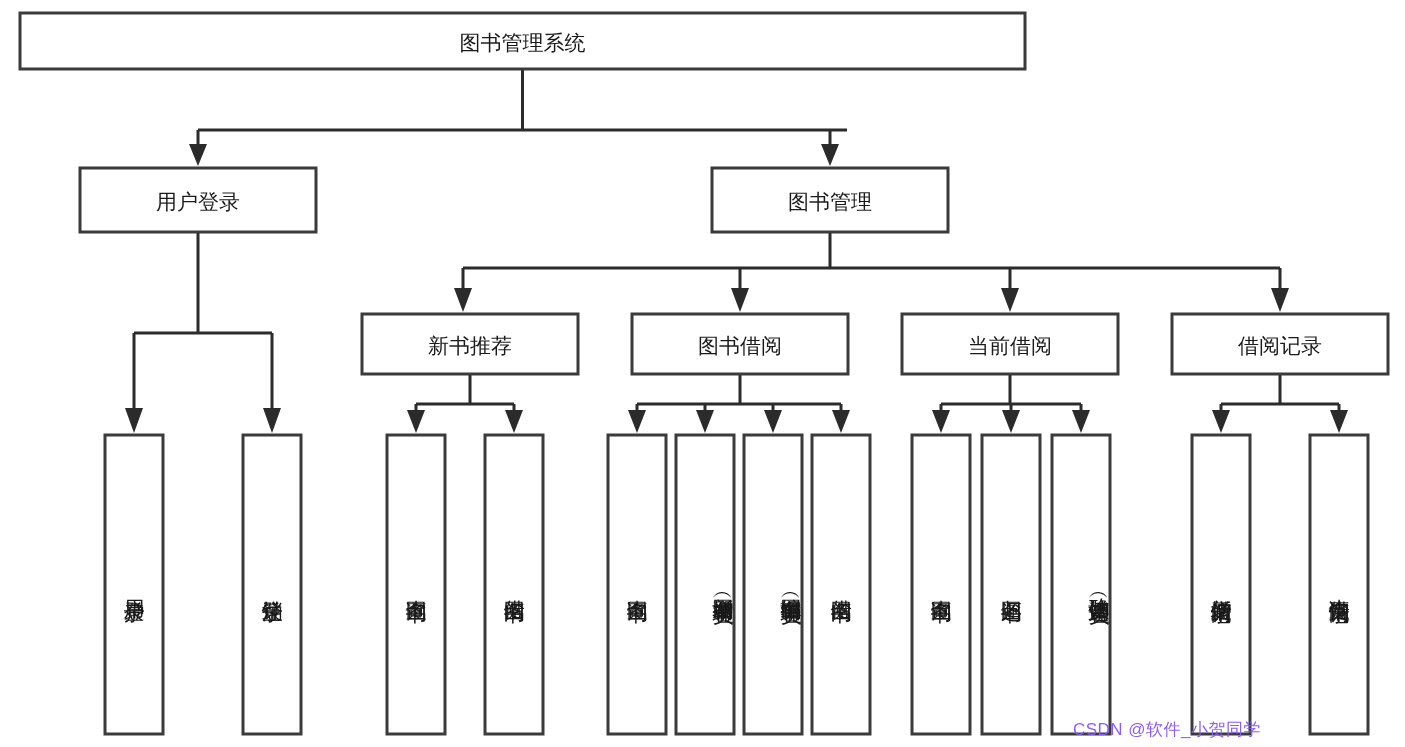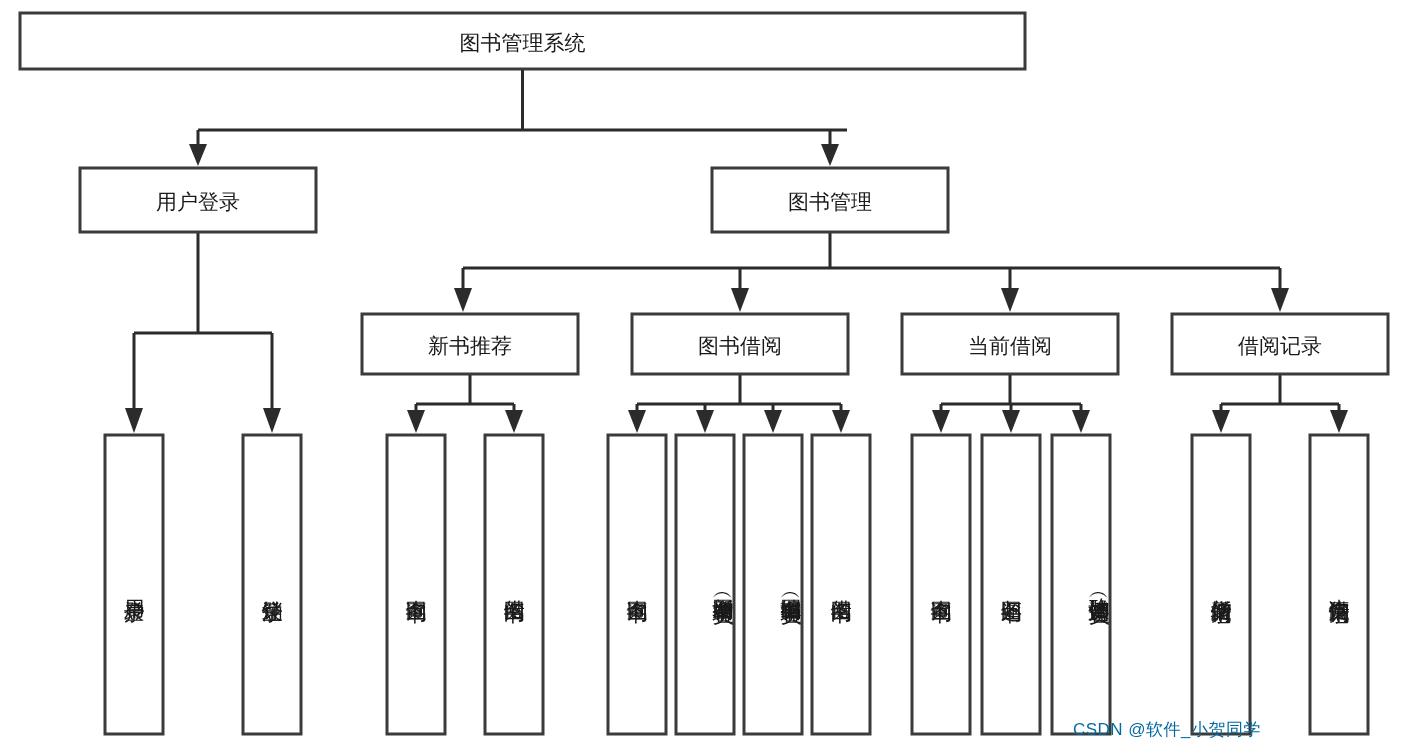--- a/index.html
+++ b/index.html
@@ -65,21 +65,21 @@
     justify-content: center;
     text-align: center;
     pointer-events: none;
   }
   .watermark {
     position: absolute;
     right: 14px;
     bottom: 6px;
     font-family: "Liberation Sans", "DejaVu Sans", sans-serif;
     font-size: 17px;
-    color: #0369a1;
+    color: #8b5cf6;
     letter-spacing: 0.5px;
     white-space: nowrap;
   }
 </style>
 </head>
 <body>
 
 <div id="diagram-root">
 
   <svg class="diagram-canvas" viewBox="0 0 1405 747">

